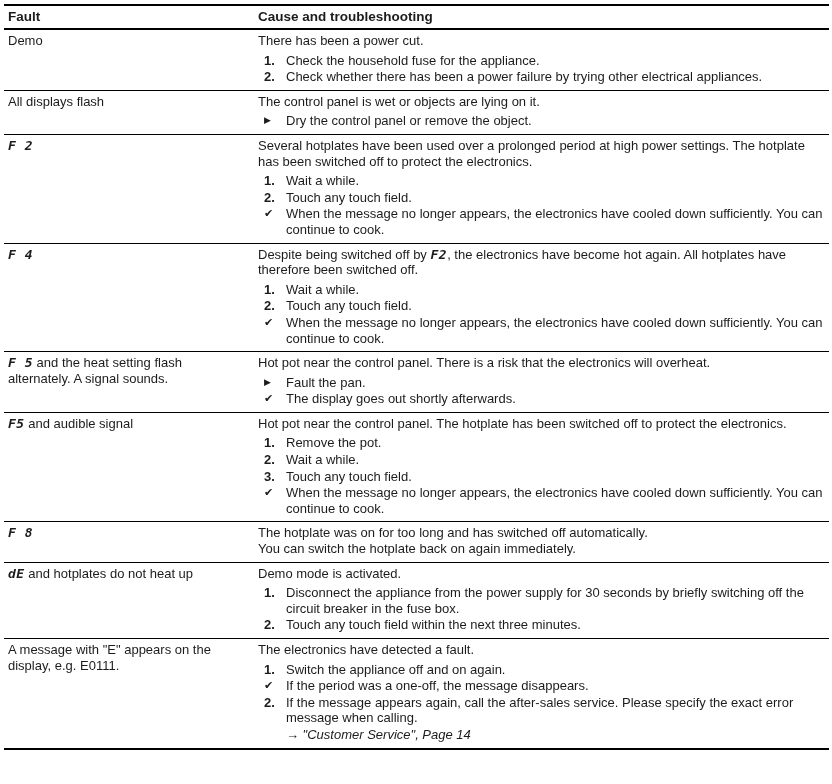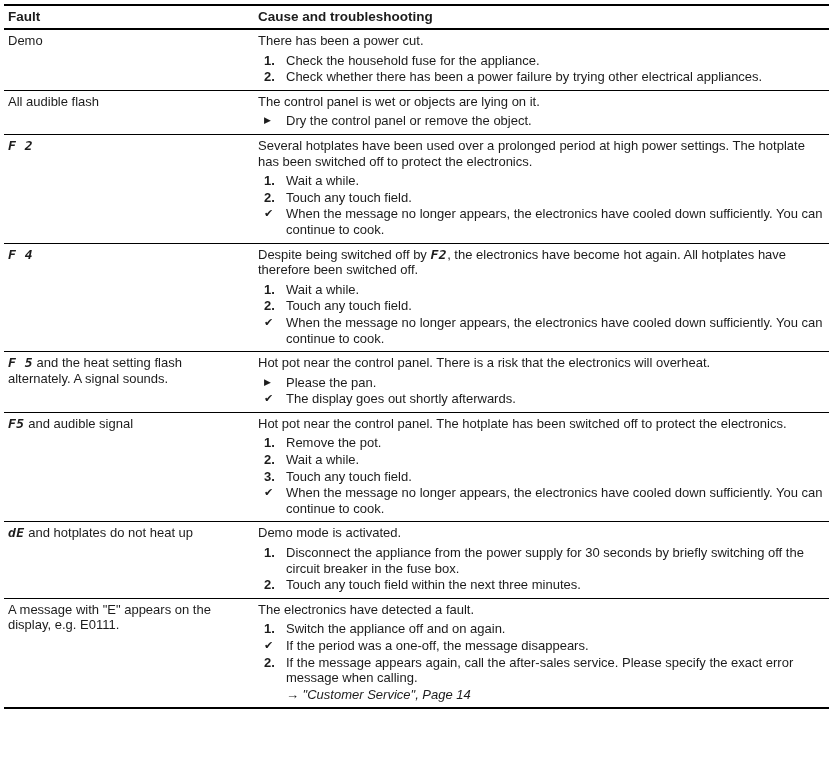--- a/index.html
+++ b/index.html
@@ -99,21 +99,21 @@
               <span class="marker">1.</span>
               <span class="content"><span class="txt">Check the household fuse for the appliance.</span></span>
             </div>
             <div class="block num">
               <span class="marker">2.</span>
               <span class="content"><span class="txt">Check whether there has been a power failure by trying other electrical appliances.</span></span>
             </div>
           </td>
         </tr>
         <tr>
-          <td class="fault-cell"><span class="txt">All audible flash</span></td>
+          <td class="fault-cell"><span class="txt">All displays flash</span></td>
           <td class="cause-cell">
             <div class="block p"><span class="txt">The control panel is wet or objects are lying on it.</span></div>
             <div class="block arrow">
               <span class="marker">▶</span>
               <span class="content"><span class="txt">Dry the control panel or remove the object.</span></span>
             </div>
           </td>
         </tr>
         <tr>
           <td class="fault-cell"><span class="seg7">F 2</span></td>
@@ -150,21 +150,21 @@
               <span class="content"><span class="txt">When the message no longer appears, the electronics have cooled down sufficiently. You can continue to cook.</span></span>
             </div>
           </td>
         </tr>
         <tr>
           <td class="fault-cell"><span class="seg7">F 5</span><span class="txt"> and the heat setting flash alternately. A signal sounds.</span></td>
           <td class="cause-cell">
             <div class="block p"><span class="txt">Hot pot near the control panel. There is a risk that the electronics will overheat.</span></div>
             <div class="block arrow">
               <span class="marker">▶</span>
-              <span class="content"><span class="txt">Please the pan.</span></span>
+              <span class="content"><span class="txt">Fault the pan.</span></span>
             </div>
             <div class="block check">
               <span class="marker">✔</span>
               <span class="content"><span class="txt">The display goes out shortly afterwards.</span></span>
             </div>
           </td>
         </tr>
         <tr>
           <td class="fault-cell"><span class="seg7">F5</span><span class="txt"> and audible signal</span></td>
           <td class="cause-cell">
@@ -178,20 +178,27 @@
               <span class="content"><span class="txt">Wait a while.</span></span>
             </div>
             <div class="block num">
               <span class="marker">3.</span>
               <span class="content"><span class="txt">Touch any touch field.</span></span>
             </div>
             <div class="block check">
               <span class="marker">✔</span>
               <span class="content"><span class="txt">When the message no longer appears, the electronics have cooled down sufficiently. You can continue to cook.</span></span>
             </div>
+          </td>
+        </tr>
+        <tr>
+          <td class="fault-cell"><span class="seg7">F 8</span></td>
+          <td class="cause-cell">
+            <div class="block p"><span class="txt">The hotplate was on for too long and has switched off automatically.</span></div>
+            <div class="block p"><span class="txt">You can switch the hotplate back on again immediately.</span></div>
           </td>
         </tr>
         <tr>
           <td class="fault-cell"><span class="seg7">dE</span><span class="txt"> and hotplates do not heat up</span></td>
           <td class="cause-cell">
             <div class="block p"><span class="txt">Demo mode is activated.</span></div>
             <div class="block num">
               <span class="marker">1.</span>
               <span class="content"><span class="txt">Disconnect the appliance from the power supply for 30 seconds by briefly switching off the circuit breaker in the fuse box.</span></span>
             </div>

